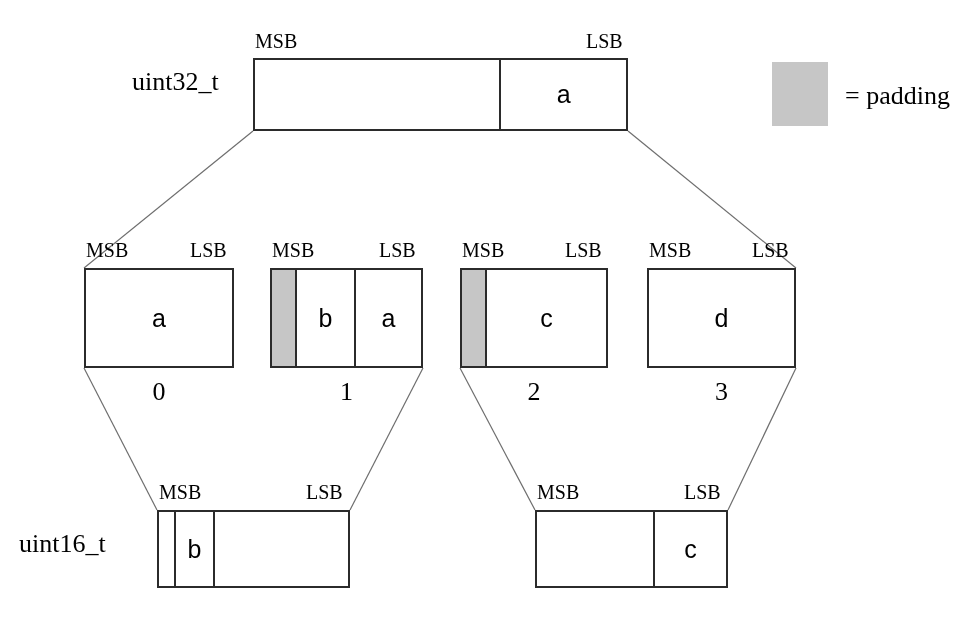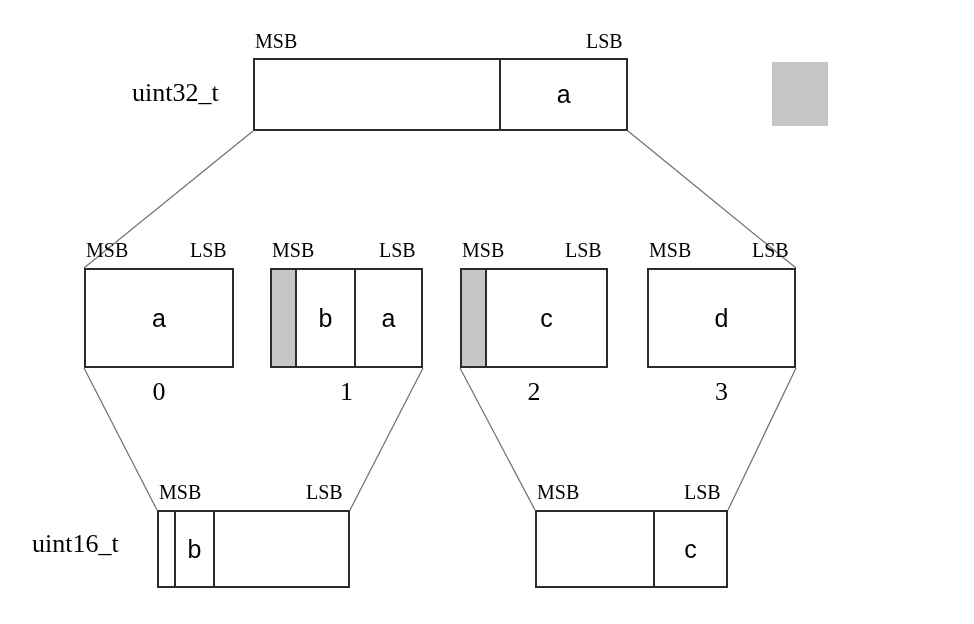--- a/index.html
+++ b/index.html
@@ -100,31 +100,32 @@
     <line x1="253" y1="131" x2="84" y2="268"></line>
     <line x1="628" y1="131" x2="796" y2="268"></line>
     <line x1="84" y1="368" x2="157" y2="510"></line>
     <line x1="423" y1="368" x2="350" y2="510"></line>
     <line x1="460" y1="368" x2="535" y2="510"></line>
     <line x1="796" y1="368" x2="728" y2="510"></line>
   </svg>
 
   <div class="layer-boxes">
 
-    <div class="lbl type-label" style="left:132px; top:80px;">uint32_t</div>
+    <div class="lbl type-label" style="left:132px; top:69px;">uint32_t</div>
 
     <div class="lbl edge-label" style="left:255px; top:31px;">MSB</div>
     <div class="lbl edge-label" style="left:586px; top:31px;">LSB</div>
 
     <div class="box" style="left:253px; top:58px; width:375px; height:73px;">
       <div class="cell" style="width:247px;"></div>
       <div class="cell" style="width:128px;">a</div>
     </div>
 
     <div class="legend-swatch" style="left:772px; top:62px; width:56px; height:64px;"></div>
+    <div class="lbl legend-label" style="left:845px; top:83px;">= padding</div>
 
     <div class="lbl edge-label" style="left:86px; top:240px;">MSB</div>
     <div class="lbl edge-label" style="left:190px; top:240px;">LSB</div>
     <div class="box" style="left:84px; top:268px; width:150px; height:100px;">
       <div class="cell" style="flex:1;">a</div>
     </div>
     <div class="lbl index-label" style="left:84px; top:379px; width:150px;">0</div>
 
     <div class="lbl edge-label" style="left:272px; top:240px;">MSB</div>
     <div class="lbl edge-label" style="left:379px; top:240px;">LSB</div>
@@ -143,21 +144,21 @@
     </div>
     <div class="lbl index-label" style="left:460px; top:379px; width:148px;">2</div>
 
     <div class="lbl edge-label" style="left:649px; top:240px;">MSB</div>
     <div class="lbl edge-label" style="left:752px; top:240px;">LSB</div>
     <div class="box" style="left:647px; top:268px; width:149px; height:100px;">
       <div class="cell" style="flex:1;">d</div>
     </div>
     <div class="lbl index-label" style="left:647px; top:379px; width:149px;">3</div>
 
-    <div class="lbl type-label" style="left:32px; top:531px;">uint16_t</div>
+    <div class="lbl type-label" style="left:19px; top:531px;">uint16_t</div>
     <div class="lbl edge-label" style="left:159px; top:482px;">MSB</div>
     <div class="lbl edge-label" style="left:306px; top:482px;">LSB</div>
     <div class="box" style="left:157px; top:510px; width:193px; height:78px;">
       <div class="cell" style="width:15px;"></div>
       <div class="cell" style="width:39px;">b</div>
       <div class="cell" style="flex:1;"></div>
     </div>
 
     <div class="lbl edge-label" style="left:537px; top:482px;">MSB</div>
     <div class="lbl edge-label" style="left:684px; top:482px;">LSB</div>

